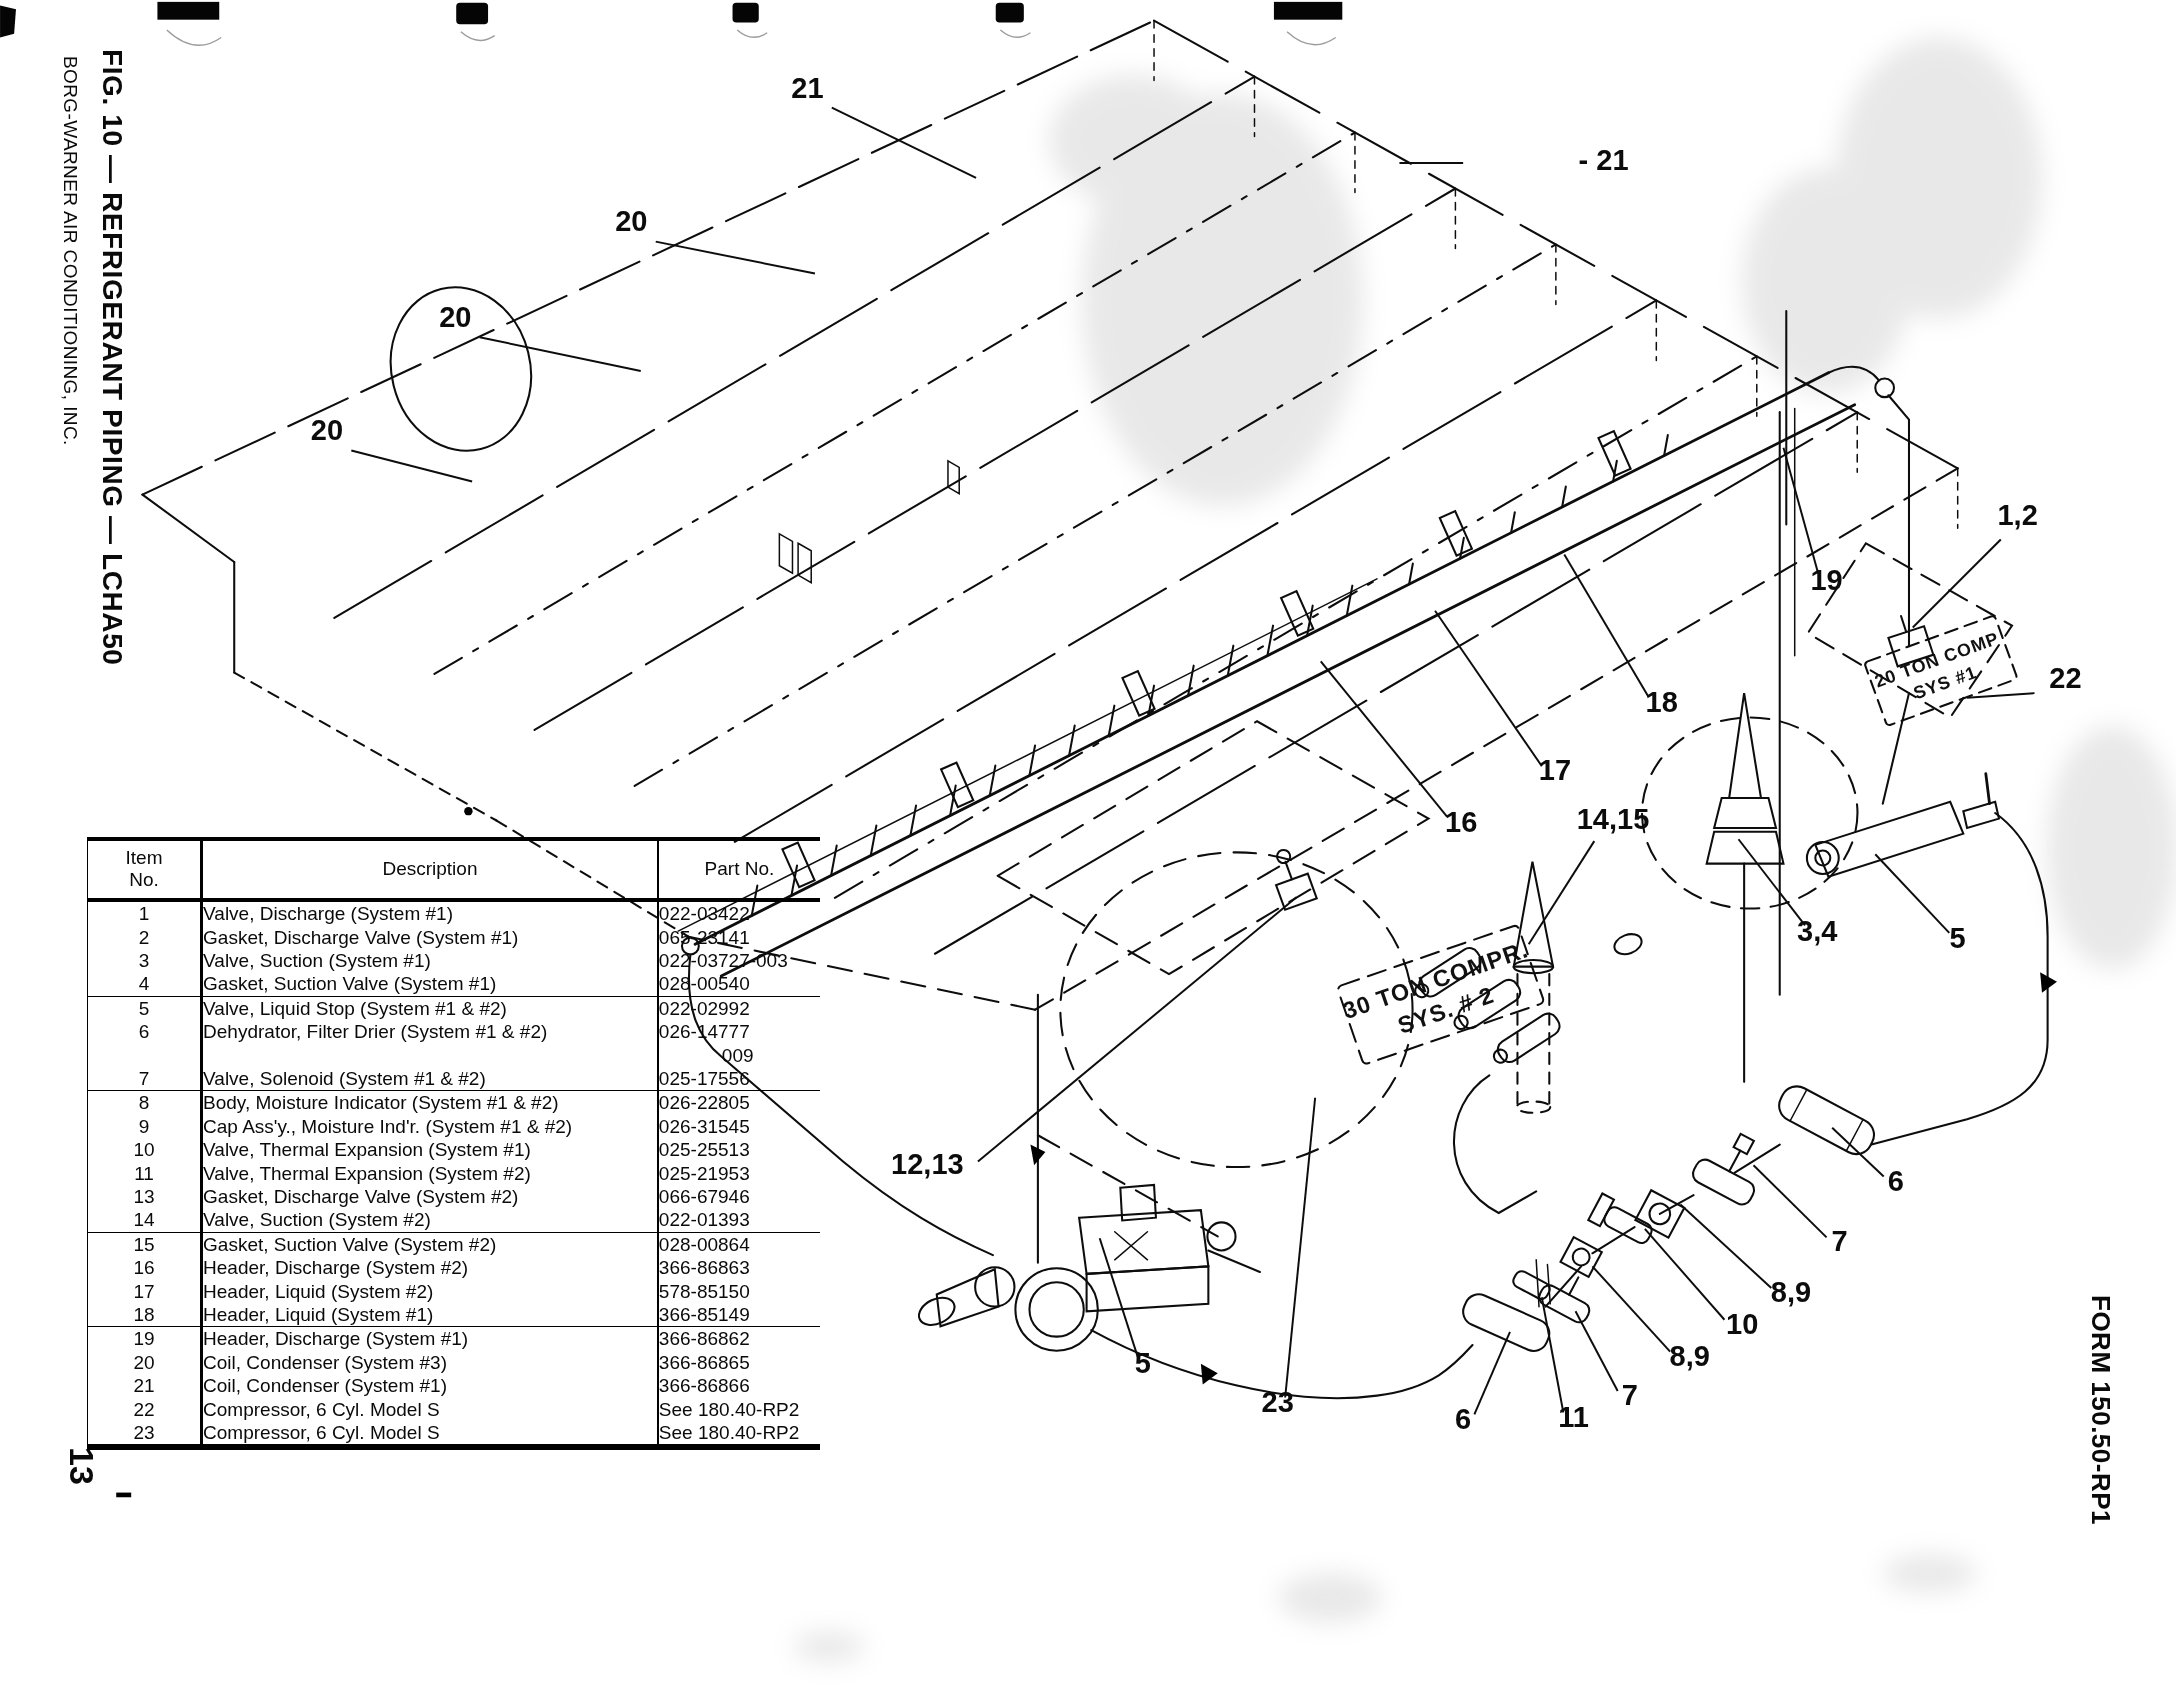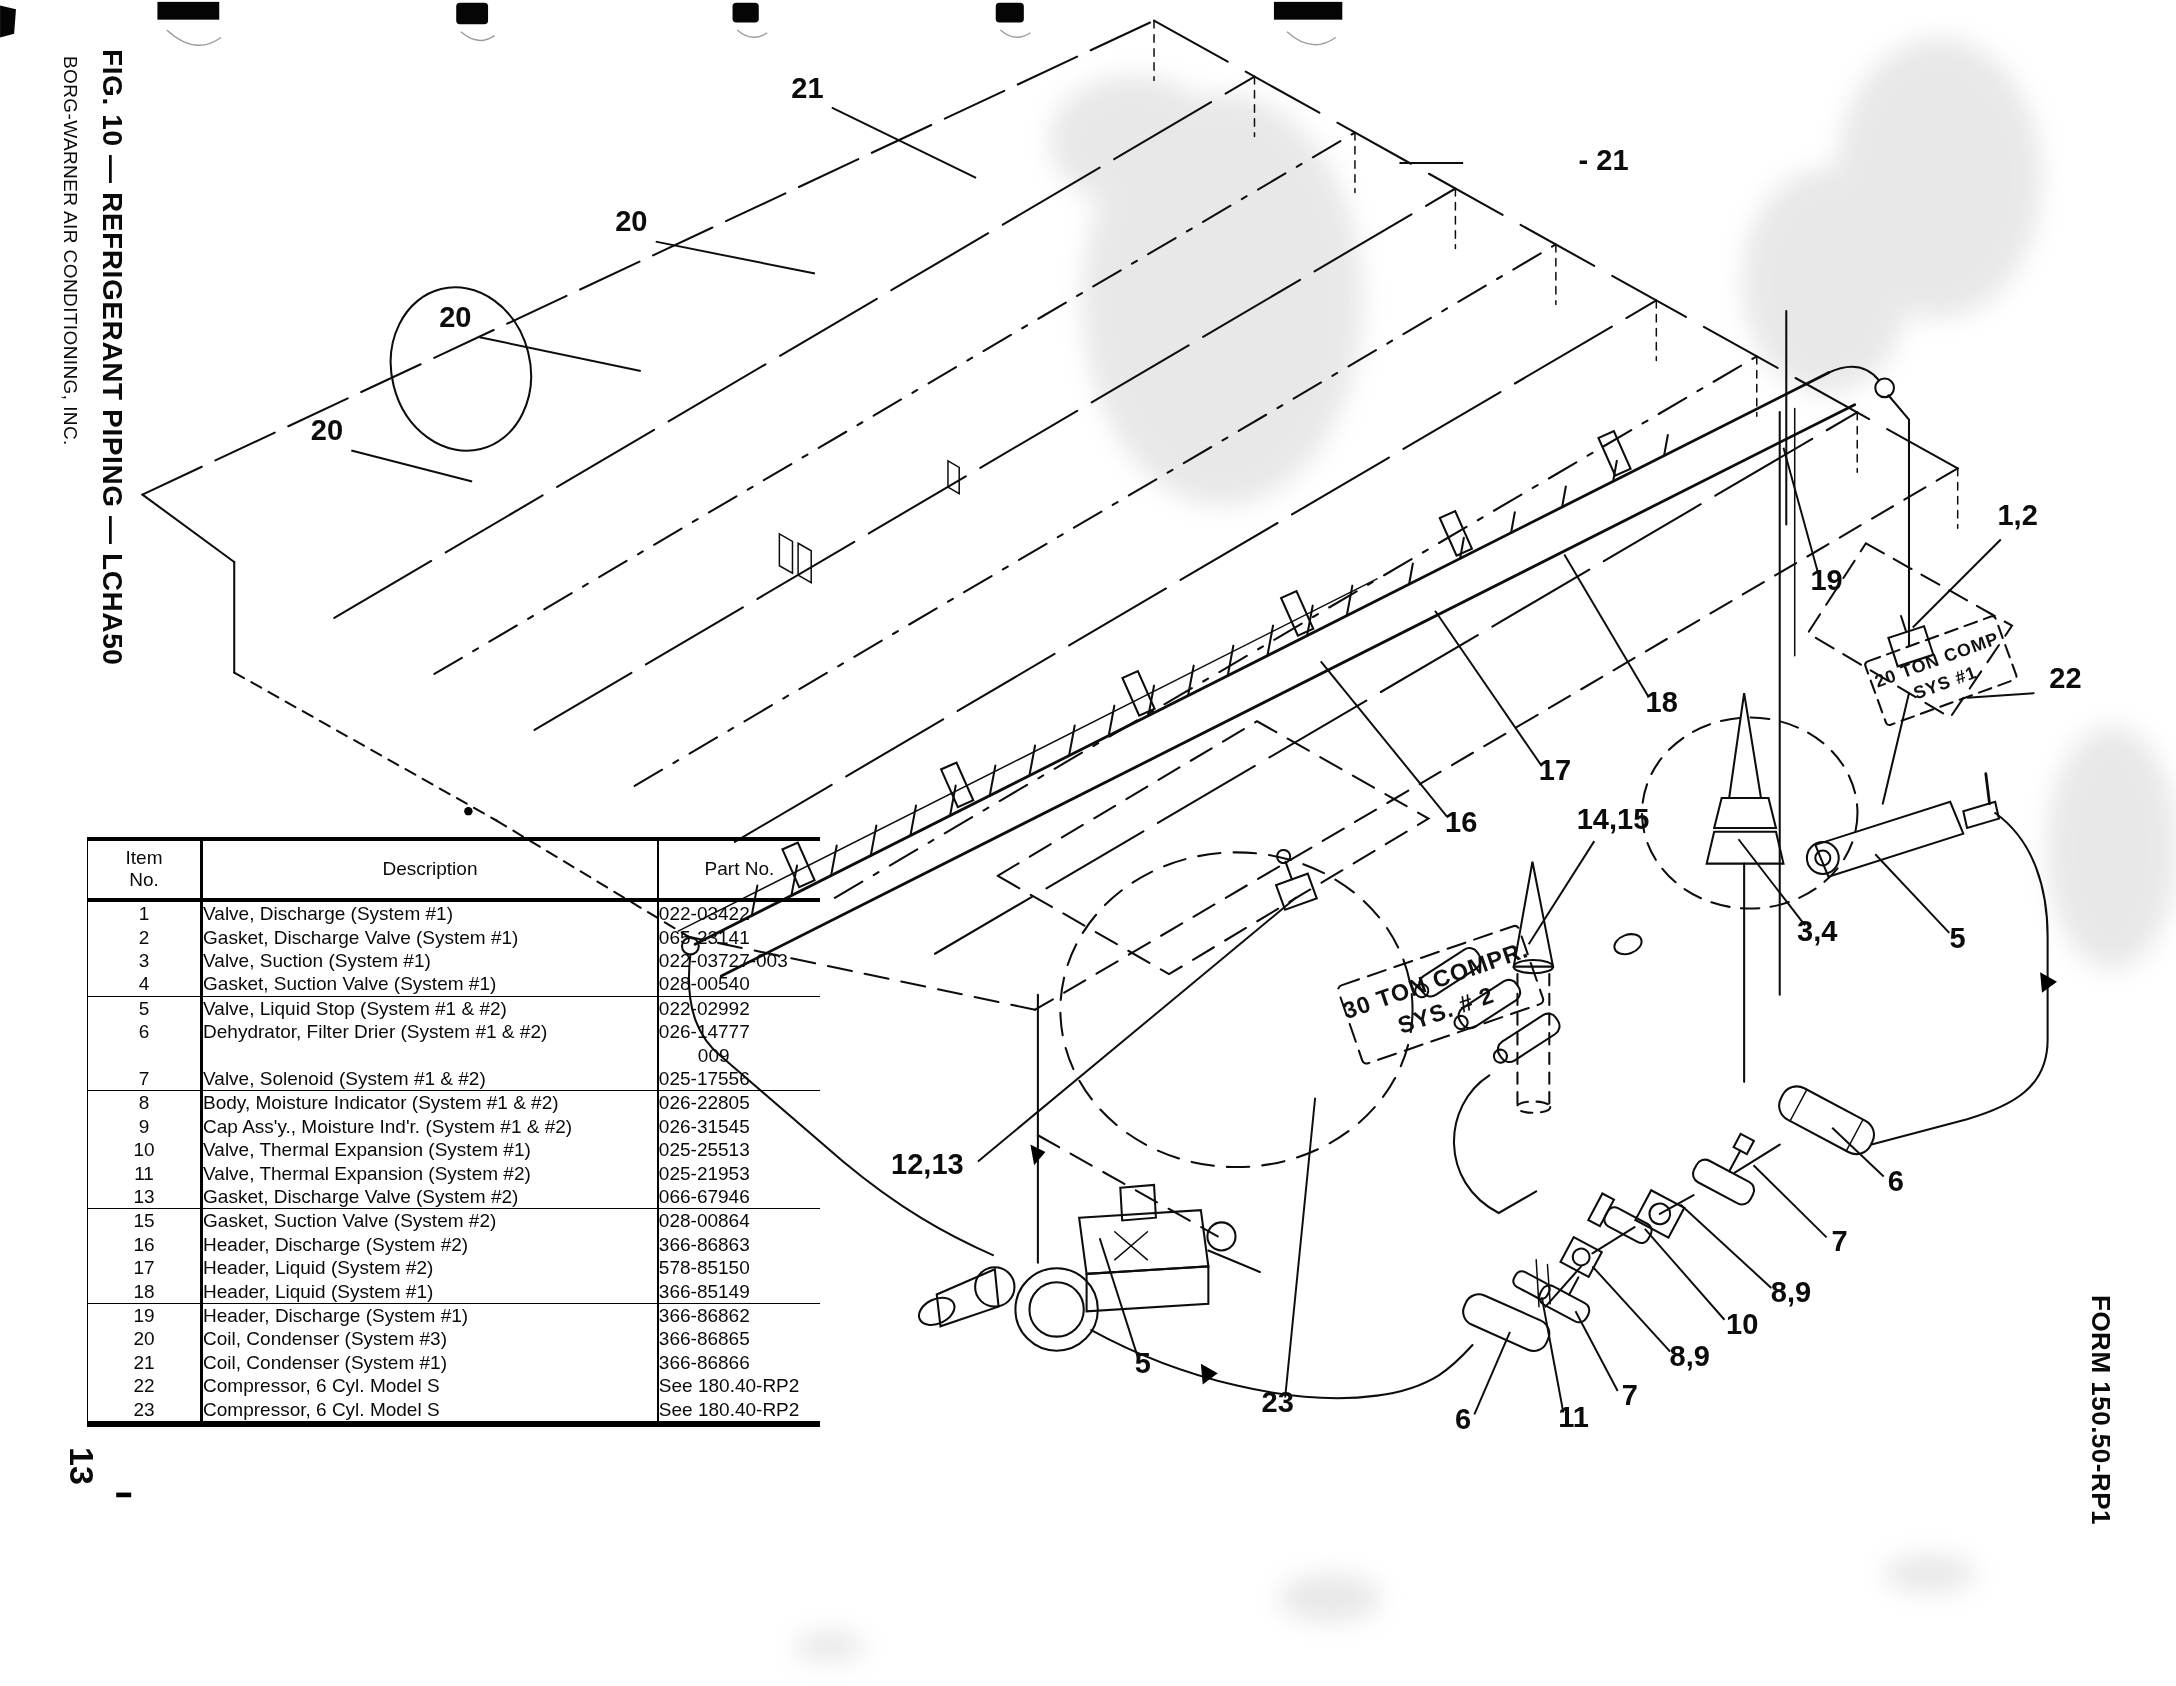--- a/index.html
+++ b/index.html
@@ -17,21 +17,21 @@
   table.parts th{font-weight:normal;font-size:19px;text-align:center;vertical-align:middle;
       border-bottom:4.7px solid #000;padding:5.6px 0 7.5px}
   table.parts th.h-item{white-space:pre-line;border-right:3.7px solid #000}
   table.parts th.h-desc{border-right:2.8px solid #000}
   table.parts td{padding:0;line-height:23.4px;vertical-align:top}
   td.ci{text-align:center;border-right:3.7px solid #000}
   td.cd{padding-left:15px;border-right:2.8px solid #000}
   td.cp{padding-left:24px}
   tr.rule td{border-top:1.9px solid #000}
   tr.gap td{padding-bottom:23.4px}
-  .p2{padding-left:39px}
+  .p2{padding-left:63px}
   
   .ln{stroke:#0d0d0d;fill:none;stroke-width:2.2;stroke-linecap:round}
   .w3{stroke-width:3}
   .thin{stroke-width:1.6}
   .dsh{stroke-dasharray:26 14}
   .dsh2{stroke-dasharray:12 9}
   .lead{stroke:#0d0d0d;stroke-width:2.1;fill:none}
   text.callout{font:600 31px "Liberation Sans",sans-serif;fill:#0c0c0c}
   text.callout.b{font-weight:800}
   text.hand{font:600 25px "Liberation Sans",sans-serif;fill:#111;letter-spacing:1px}
@@ -432,20 +432,27 @@
             <div>025-21953</div>
           </td>
         </tr>
         <tr>
           <td class="ci">13</td>
           <td class="cd">Gasket, Discharge Valve (System #2)</td>
           <td class="cp">
             <div>066-67946</div>
           </td>
         </tr>
+        <tr>
+          <td class="ci">14</td>
+          <td class="cd">Valve, Suction (System #2)</td>
+          <td class="cp">
+            <div>022-01393</div>
+          </td>
+        </tr>
         <tr class="rule">
           <td class="ci">15</td>
           <td class="cd">Gasket, Suction Valve (System #2)</td>
           <td class="cp">
             <div>028-00864</div>
           </td>
         </tr>
         <tr>
           <td class="ci">16</td>
           <td class="cd">Header, Discharge (System #2)</td>

